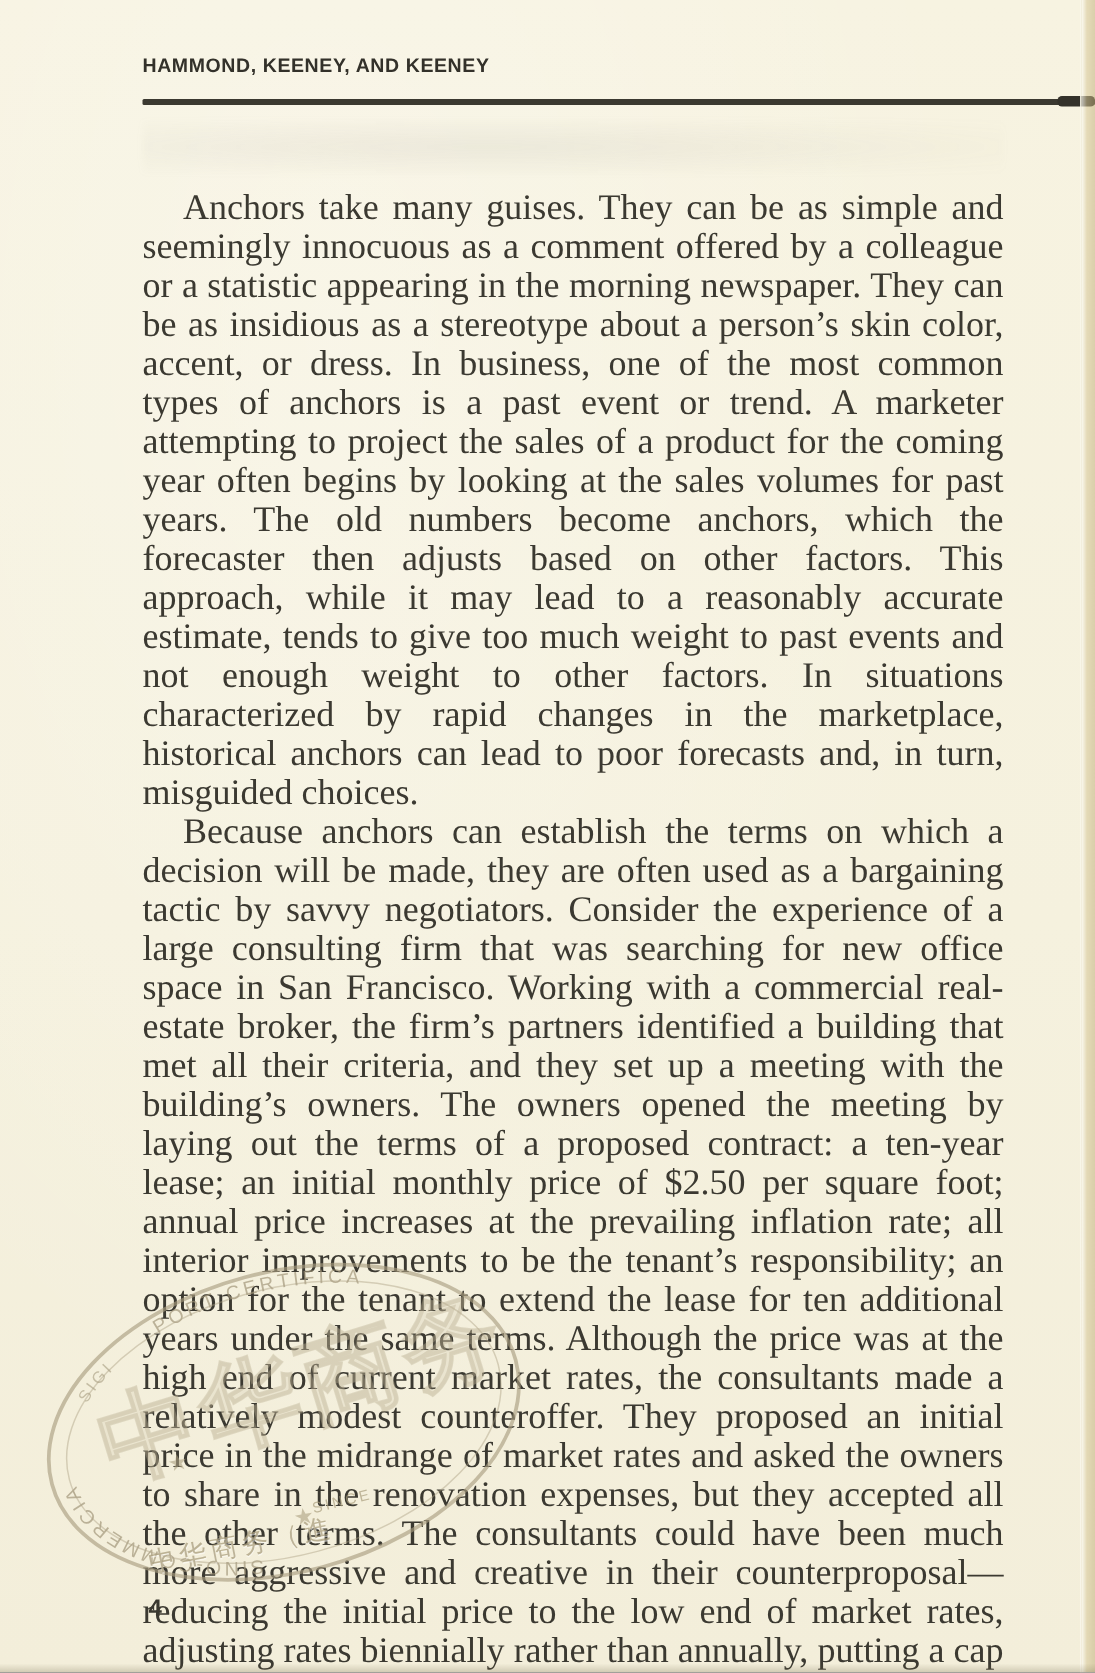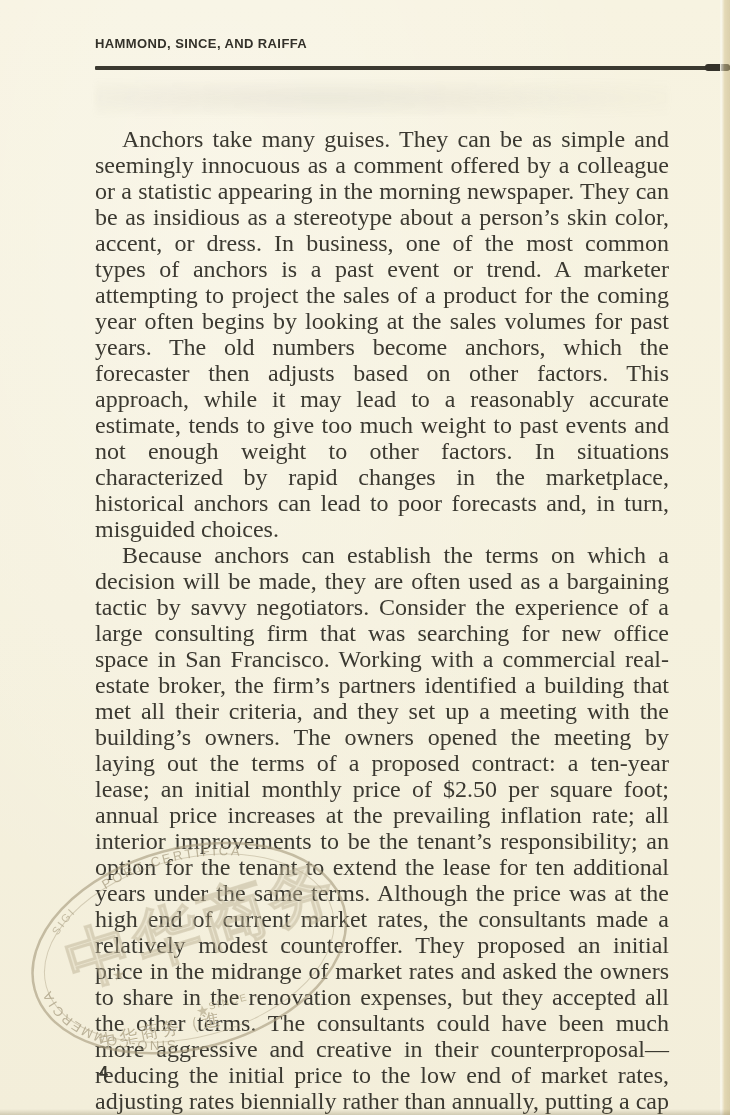--- a/index.html
+++ b/index.html
@@ -145,21 +145,21 @@
     left: 0; bottom: 0;
     width: 730px; height: 6px;
     background: linear-gradient(to bottom, rgba(0,0,0,0) 0%, rgba(120,110,78,0.28) 100%);
   }
 </style>
 </head>
 <body>
 
 <div class="scan-page">
 
-  <div class="running-head">HAMMOND, SINCE, AND RAIFFA</div>
+  <div class="running-head">HAMMOND, KEENEY, AND KEENEY</div>
 
   <div class="head-rule"></div>
   <div class="head-rule-end"></div>
 
   <div class="ghost-block"></div>
 
   <div class="body-text">
     <p>Anchors take many guises. They can be as simple and seemingly innocuous as a comment offered by a colleague or a statistic appearing in the morning newspaper. They can be as insidious as a stereotype about a person’s skin color, accent, or dress. In business, one of the most common types of anchors is a past event or trend. A marketer attempting to project the sales of a product for the coming year often begins by looking at the sales volumes for past years. The old numbers become anchors, which the forecaster then adjusts based on other factors. This approach, while it may lead to a reasonably accurate estimate, tends to give too much weight to past events and not enough weight to other factors. In situations characterized by rapid changes in the marketplace, historical anchors can lead to poor forecasts and, in turn, misguided choices.</p>
     <p>Because anchors can establish the terms on which a decision will be made, they are often used as a bargaining tactic by savvy negotiators. Consider the experience of a large consulting firm that was searching for new office space in San Francisco. Working with a commercial real-estate broker, the firm’s partners identified a building that met all their criteria, and they set up a meeting with the building’s owners. The owners opened the meeting by laying out the terms of a proposed contract: a ten-year lease; an initial monthly price of $2.50 per square foot; annual price increases at the prevailing inflation rate; all interior improvements to be the tenant’s responsibility; an option for the tenant to extend the lease for ten additional years under the same terms. Although the price was at the high end of current market rates, the consultants made a relatively modest counteroffer. They proposed an initial price in the midrange of market rates and asked the owners to share in the renovation expenses, but they accepted all the other terms. The consultants could have been much more aggressive and creative in their counterproposal—reducing the initial price to the low end of market rates, adjusting rates biennially rather than annually, putting a cap on the increases, defining different terms for extending the lease, and so forth—but their thinking was guided by the owners’ initial proposal. The consultants had fallen into the anchoring trap, and as a result, they ended up paying a lot more for the space than they had to.</p>
   </div>

